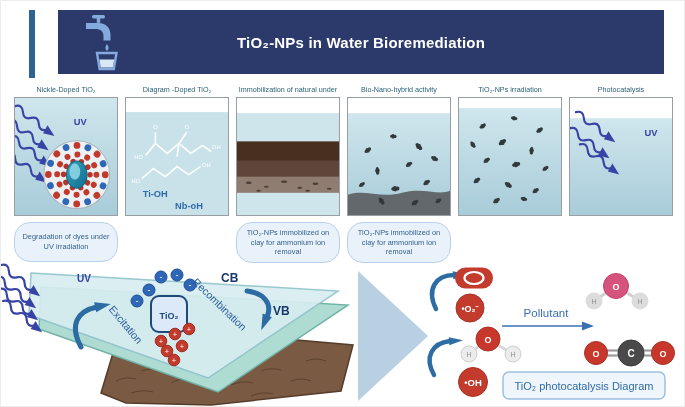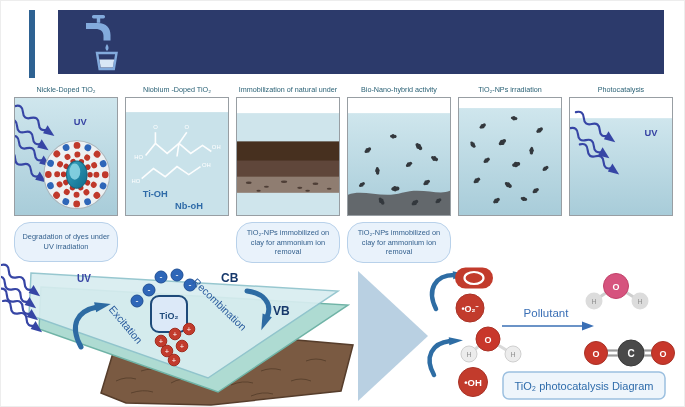--- a/index.html
+++ b/index.html
@@ -56,20 +56,21 @@
     <svg class="faucet" width="42" height="56" viewBox="0 0 42 56">
       <g fill="#83abdd">
         <rect x="12" y="0" width="13" height="3.4" rx="1.6"></rect>
         <rect x="16.8" y="2.4" width="3.4" height="5.4"></rect>
         <path d="M6,8 H18 C26.5,8 30.5,13 30.5,20 V25.5 H23.5 V21 C23.5,16.5 20.5,14 15.5,14 H6 Z"></path>
         <path d="M27,29 q3.2,4.4 0,7 q-3.2,-2.6 0,-7"></path>
       </g>
       <polygon points="17,38 36.5,38 33.8,54 19.6,54" fill="none" stroke="#83abdd" stroke-width="2.4"></polygon>
       <polygon points="19.4,44.5 34.2,44.5 32.8,52.5 20.7,52.5" fill="#d9e7f6"></polygon>
     </svg>
+    <span class="banner-title">TiO₂-NPs in Water Bioremediation</span>
   </div>
 
   <div class="panels">
 
     <div class="panel">
       <div class="panel-title">Nickle-Doped TiO₂</div>
       <div class="panel-art">
         <svg viewBox="0 0 104 116" preserveAspectRatio="none">
           <rect x="0" y="0" width="104" height="116" fill="url(#waterg)"></rect>
           <g>
@@ -87,21 +88,21 @@
             <circle r="13.5" fill="none" stroke="#b83227" stroke-width="5.5" stroke-linecap="round" stroke-dasharray="0.1 8.38"></circle>
             <ellipse rx="10.5" ry="13.5" fill="url(#coreg)" stroke="#17657e" stroke-width="1"></ellipse>
             <ellipse cx="-2" cy="-3" rx="5.5" ry="8" fill="#8fd8e6" opacity="0.85"></ellipse>
           </g>
         </svg>
       </div>
       <div class="panel-caption">Degradation of dyes under UV irradiation</div>
     </div>
 
     <div class="panel">
-      <div class="panel-title">Niobium -Doped TiO₂</div>
+      <div class="panel-title">Diagram -Doped TiO₂</div>
       <div class="panel-art">
         <svg viewBox="0 0 104 116" preserveAspectRatio="none">
           <rect x="0" y="0" width="104" height="116" fill="#ffffff"></rect>
           <rect x="0" y="14" width="104" height="102" fill="#c9e2ea"></rect>
           <g stroke="#ffffff" stroke-width="1.6" fill="none" opacity="0.95">
             <path d="M20,57 L30,45 L30,34"></path>
             <path d="M30,45 L42,55 L54,45 L62,34"></path>
             <path d="M54,45 L52,58"></path>
             <path d="M54,45 L66,55 L78,47 L87,53"></path>
             <path d="M16,80 L28,70 L40,78 L52,68 L64,76 L76,68"></path>

